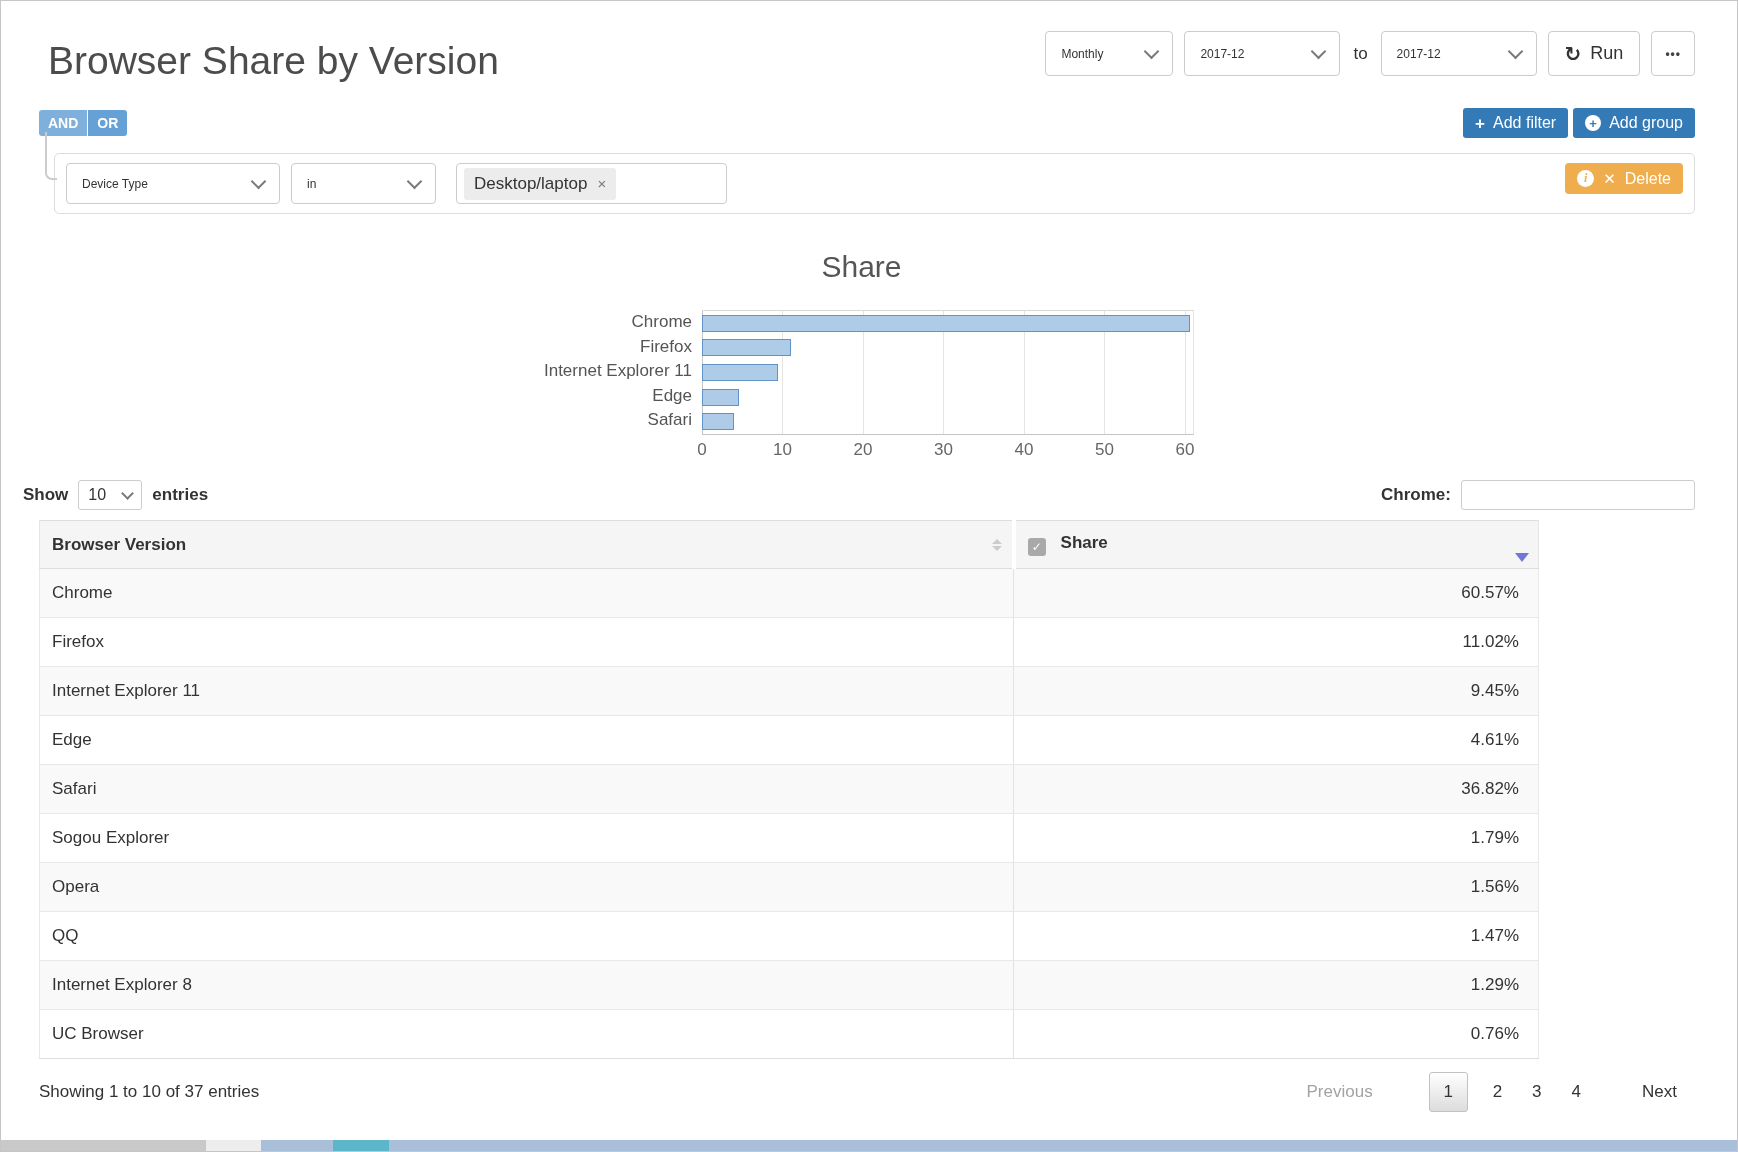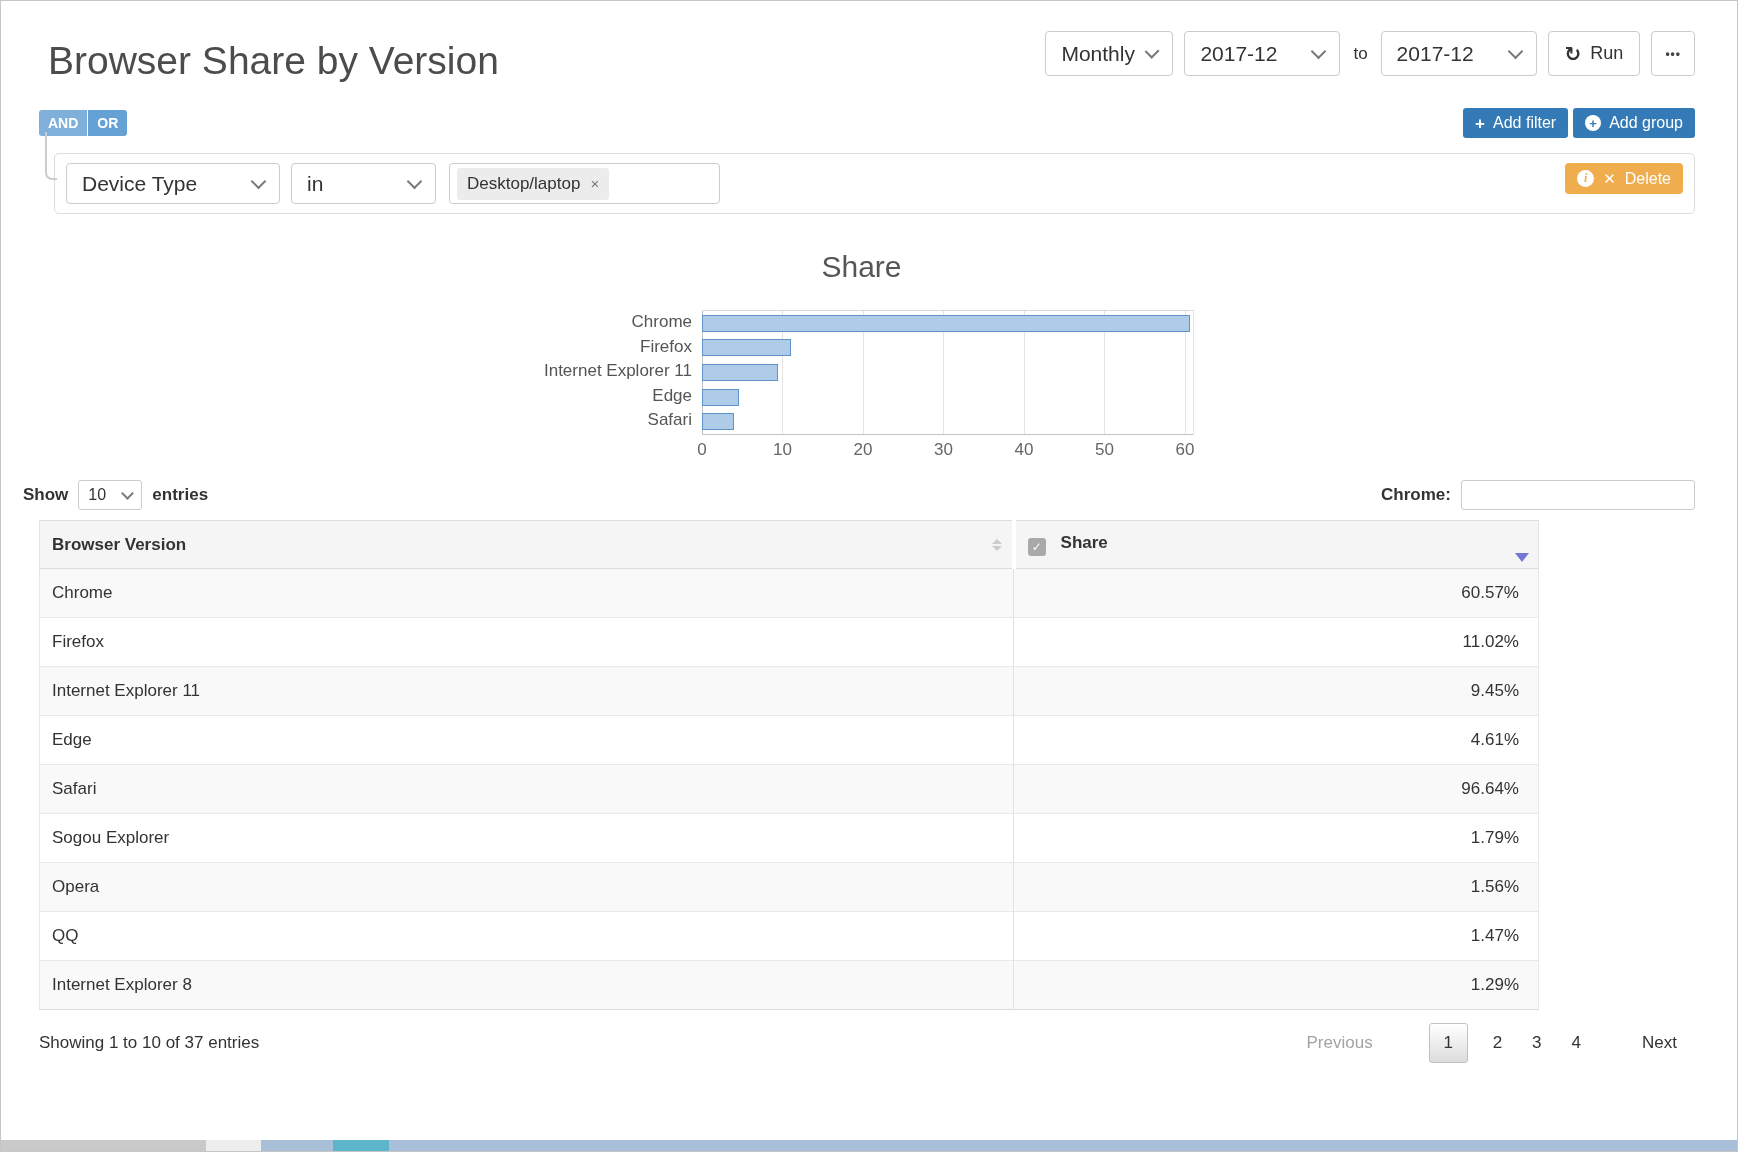--- a/index.html
+++ b/index.html
@@ -3,21 +3,21 @@
 <meta charset="utf-8">
 <style>
   html,body{margin:0;padding:0;background:#fff;}
   body{width:1738px;height:1152px;font-family:"Liberation Sans","DejaVu Sans",sans-serif;color:#333;}
   .page{position:relative;width:1738px;height:1152px;box-sizing:border-box;border:1px solid #c6c6c6;background:#fff;overflow:hidden;}
 
   
   .header{display:flex;justify-content:space-between;align-items:flex-start;padding:30px 42px 0 47px;}
   .title{margin:8px 0 0;font-size:39px;font-weight:300;color:#4c4c4c;}
   .toolbar{display:flex;align-items:center;gap:11px;}
-  .select{display:flex;align-items:center;justify-content:space-between;border:1px solid #ccc;border-radius:4px;background:#fff;height:45px;padding:0 15px;font-size:21px;color:#333;box-sizing:border-box;cursor:pointer;}
+  .select{display:flex;align-items:center;justify-content:space-between;border:1px solid #ccc;border-radius:4px;background:#fff;height:45px;padding:0 15px;font-size:12px;color:#333;box-sizing:border-box;cursor:pointer;}
   .chev{display:inline-block;width:9px;height:9px;border-right:2px solid #7a7a7a;border-bottom:2px solid #7a7a7a;transform:rotate(45deg);margin-top:-4px;margin-left:12px;}
   .chev.sm{width:7px;height:7px;border-width:2px;margin-left:8px;margin-top:-3px;}
   .gran{width:128px;}
   .dsel{width:156px;}
   .to{font-size:17px;color:#333;margin:0 2px;}
   .btn{display:flex;align-items:center;gap:9px;border:1px solid #ccc;border-radius:4px;background:#fff;height:45px;font-size:18px;color:#333;padding:0 16px;cursor:pointer;font-family:inherit;}
   .run-ic{font-weight:bold;font-size:20px;line-height:1;}
   .more{padding:0 13px;font-size:12px;font-weight:bold;letter-spacing:1px;color:#444;}
 
   
@@ -27,21 +27,21 @@
   .and{background:var(--and-blue);border-radius:3px 0 0 3px;}
   .or{background:var(--or-blue);border-radius:0 3px 3px 0;}
   .addbtns{display:flex;gap:5px;}
   .abtn{display:flex;align-items:center;gap:8px;background:var(--accent);color:#fff;border:none;font-size:16px;font-family:inherit;padding:6px 12px;border-radius:3px;cursor:pointer;}
   .plus{font-weight:bold;font-size:17px;line-height:1;}
   .plus-circle{display:flex;align-items:center;justify-content:center;width:16px;height:16px;border-radius:50%;background:#fff;color:var(--accent);font-weight:bold;font-size:13px;line-height:1;}
   .connector{position:absolute;left:44px;top:131px;width:10px;height:46px;border-left:2px solid #ccc;border-bottom:2px solid #ccc;border-bottom-left-radius:7px;}
   .filter-panel{display:flex;align-items:center;margin:15px 42px 0 53px;border:1px solid #ddd;border-radius:5px;padding:9px 11px;gap:11px;}
   .fsel{width:214px;height:41px;}
   .fsel2{width:145px;height:41px;}
-  .valbox{width:271px;height:41px;border:1px solid #ccc;border-radius:4px;display:flex;align-items:center;padding:0 7px;box-sizing:border-box;margin-left:2px;background:#fff;}
+  .valbox{width:271px;height:41px;border:1px solid #ccc;border-radius:4px;display:flex;align-items:center;padding:0 7px;box-sizing:border-box;margin-left:9px;background:#fff;}
   .tag{display:flex;align-items:center;background:#ececec;border-radius:3px;padding:6px 10px;font-size:17px;color:#333;gap:10px;}
   .tagx{font-size:15px;color:#777;cursor:pointer;line-height:1;}
   .del{display:flex;align-items:center;gap:9px;margin-left:auto;align-self:flex-start;background:var(--delete-orange);color:#fff;border:none;border-radius:4px;font-size:16px;font-family:inherit;padding:0 12px;height:31px;cursor:pointer;}
   .info{display:flex;align-items:center;justify-content:center;width:17px;height:17px;border-radius:50%;background:#fff;color:var(--delete-orange);font-weight:bold;font-size:12px;font-family:"Liberation Serif","DejaVu Serif",serif;font-style:italic;}
   .delx{font-weight:bold;font-size:15px;line-height:1;}
 
   
   .chart{margin-top:36px;}
   .chart-title{width:663px;margin-left:529px;text-align:center;font-size:30px;font-weight:300;color:#555;}
   .chart-body{display:flex;margin-left:529px;margin-top:26px;}
@@ -242,37 +242,41 @@
         <tr>
           <td class="cell1">Internet Explorer 11</td>
           <td class="cell2">9.45%</td>
         </tr>
         <tr>
           <td class="cell1">Edge</td>
           <td class="cell2">4.61%</td>
         </tr>
         <tr>
           <td class="cell1">Safari</td>
-          <td class="cell2">96.64%</td>
+          <td class="cell2">36.82%</td>
         </tr>
         <tr>
           <td class="cell1">Sogou Explorer</td>
           <td class="cell2">1.79%</td>
         </tr>
         <tr>
           <td class="cell1">Opera</td>
           <td class="cell2">1.56%</td>
         </tr>
         <tr>
           <td class="cell1">QQ</td>
           <td class="cell2">1.47%</td>
         </tr>
         <tr>
           <td class="cell1">Internet Explorer 8</td>
           <td class="cell2">1.29%</td>
+        </tr>
+        <tr>
+          <td class="cell1">UC Browser</td>
+          <td class="cell2">0.76%</td>
         </tr>
       </tbody>
   </table>
 
   <div class="tfoot">
     <div>Showing 1 to 10 of 37 entries</div>
     <div class="pager">
       <span class="prev">Previous</span>
       <span id="pages"><span class="pnum cur">1</span><span class="pnum">2</span><span class="pnum">3</span><span class="pnum">4</span></span>
       <span class="next">Next</span>

